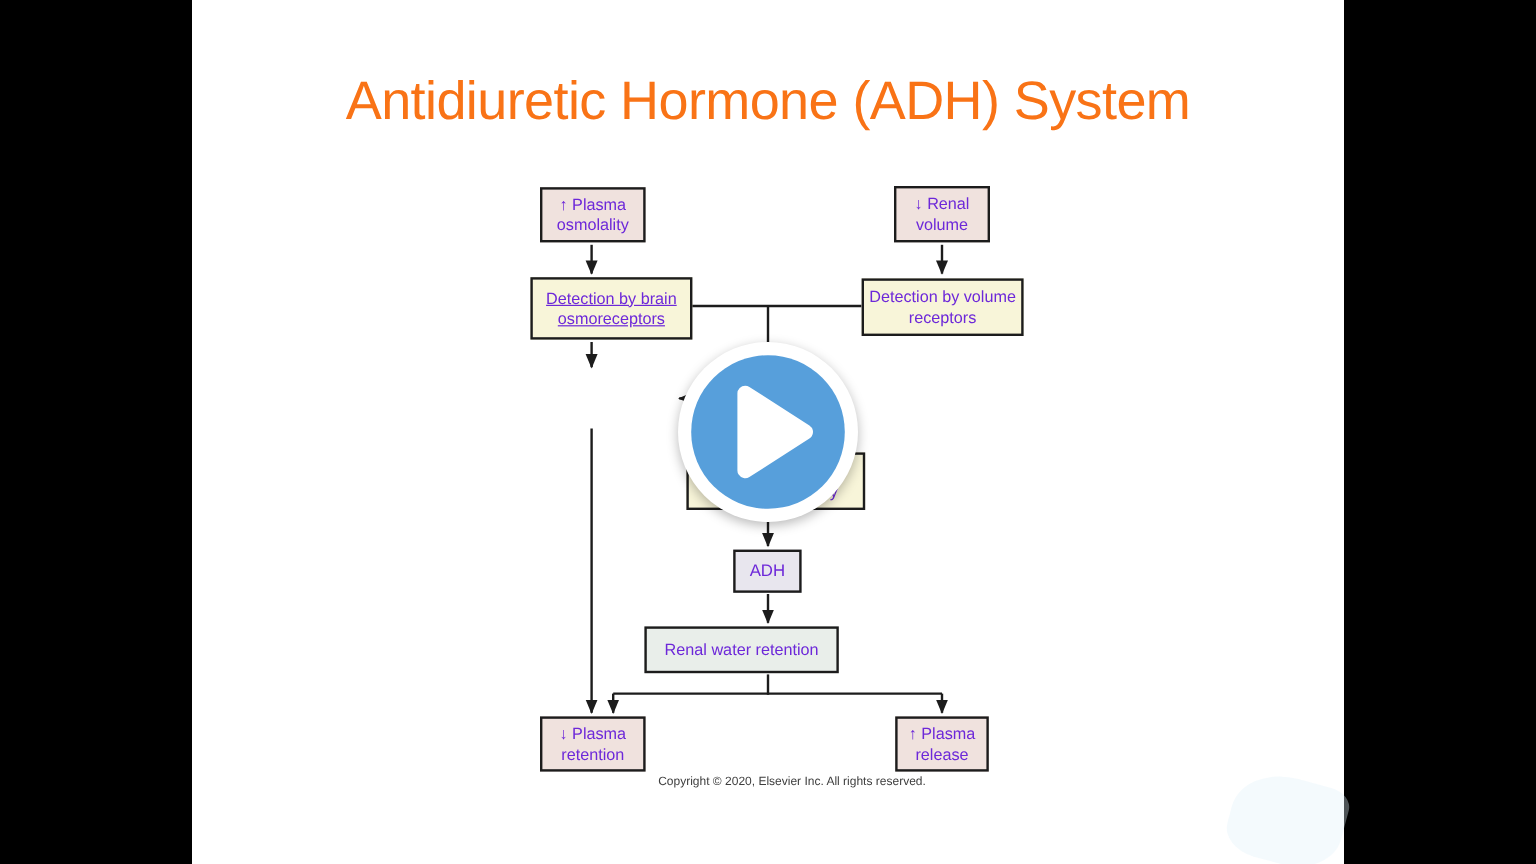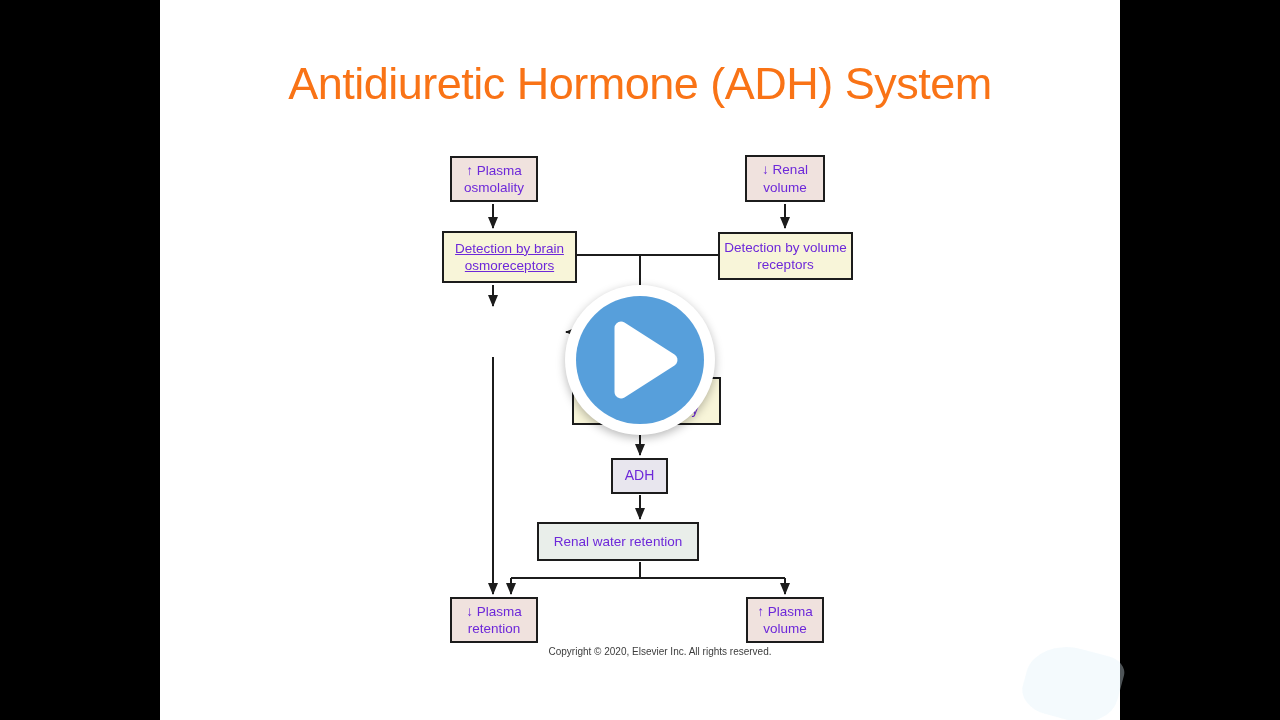--- a/index.html
+++ b/index.html
@@ -71,21 +71,21 @@
 
 
   <div class="node" style="left: 572px; top: 377px; width: 149px; height: 48px; background-color: rgb(248, 245, 217);">↑ ADH release from posterior pituitary</div>
 
   <div class="node" style="left: 611px; top: 458px; width: 57px; height: 36px; font-size: 14px; background-color: rgb(232, 230, 238);">ADH</div>
 
   <div class="node" style="left: 537px; top: 522px; width: 162px; height: 39px; background-color: rgb(233, 238, 234);">Renal water retention</div>
 
   <div class="node" style="left: 450px; top: 597px; width: 88px; height: 46px; background-color: rgb(240, 226, 222);">↓ Plasma retention</div>
 
-  <div class="node" style="left: 746px; top: 597px; width: 78px; height: 46px; background-color: rgb(240, 226, 222);">↑ Plasma volume</div>
+  <div class="node" style="left: 746px; top: 597px; width: 78px; height: 46px; background-color: rgb(240, 226, 222);">↑ Plasma release</div>
 
   <div class="copyright">Copyright © 2020, Elsevier Inc. All rights reserved.</div>
 
   <div class="watermark"></div>
 
   <div class="play-button">
     <div class="play-outer"></div>
     <div class="play-inner" style="background-color: rgb(87, 159, 219);"></div>
     <svg class="play-tri" width="150" height="150" viewBox="0 0 150 150" xmlns="http://www.w3.org/2000/svg">
       <polygon points="56,43 106,75 56,107" fill="#ffffff" stroke="#ffffff" stroke-width="13" stroke-linejoin="round"></polygon>

